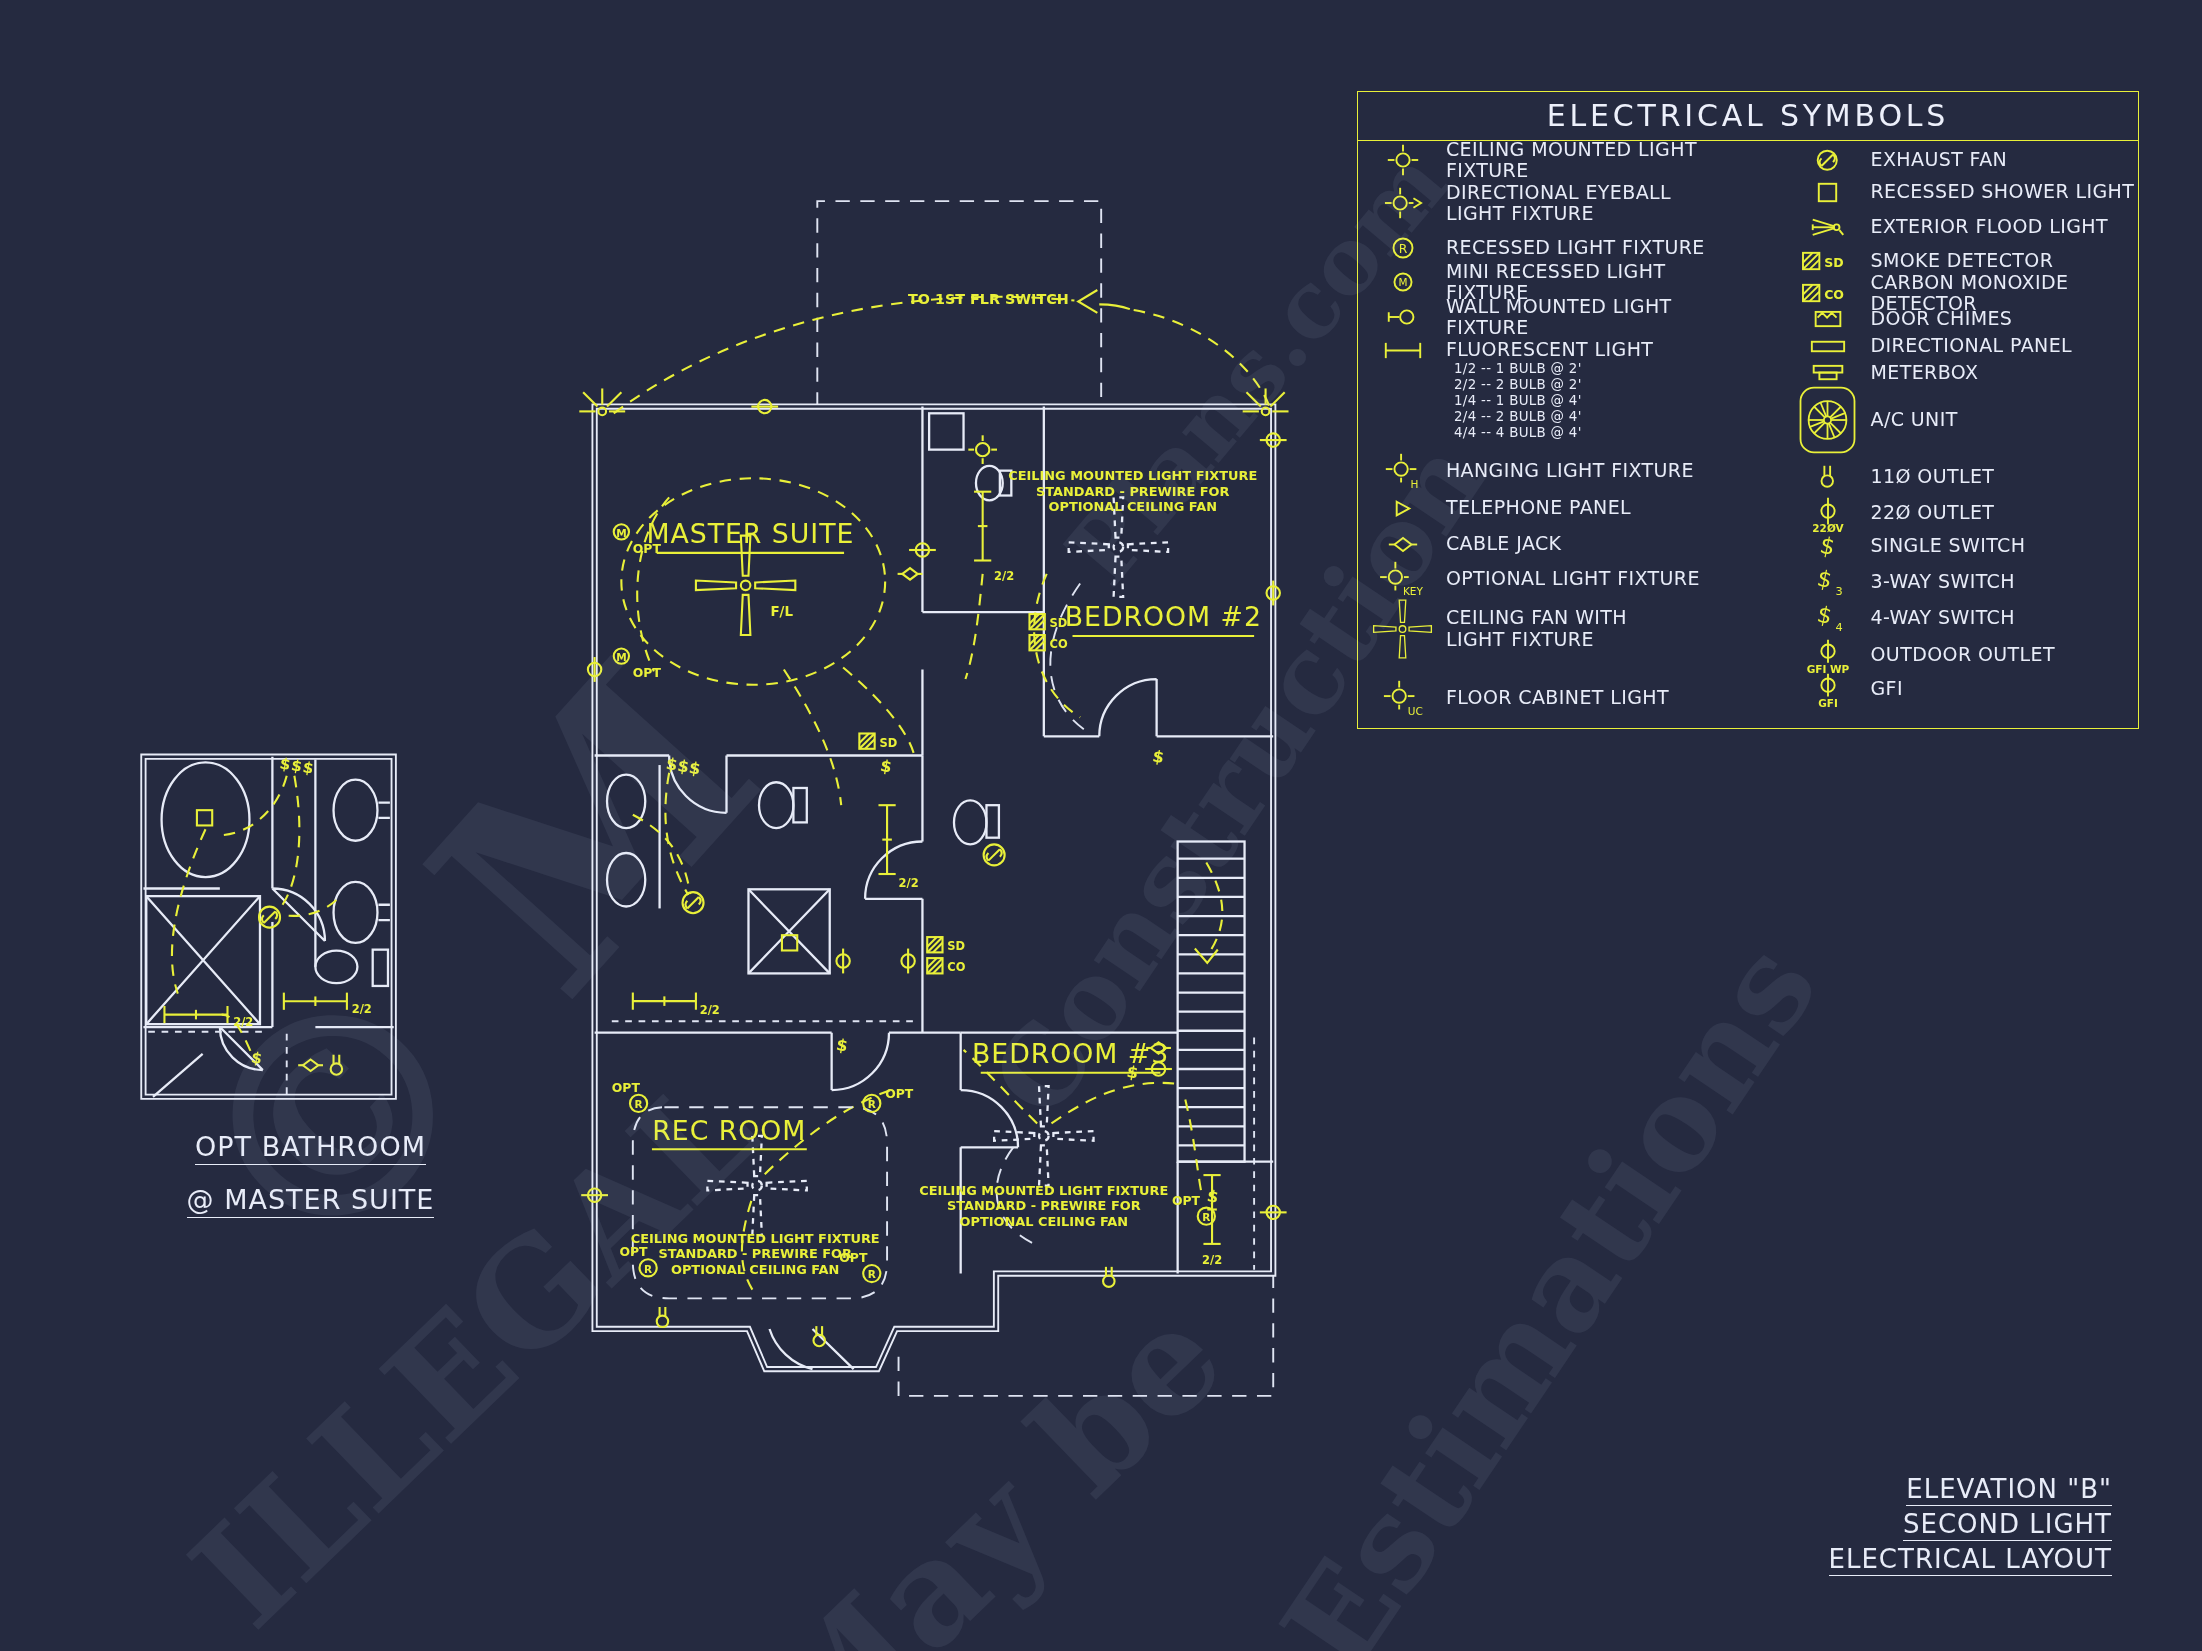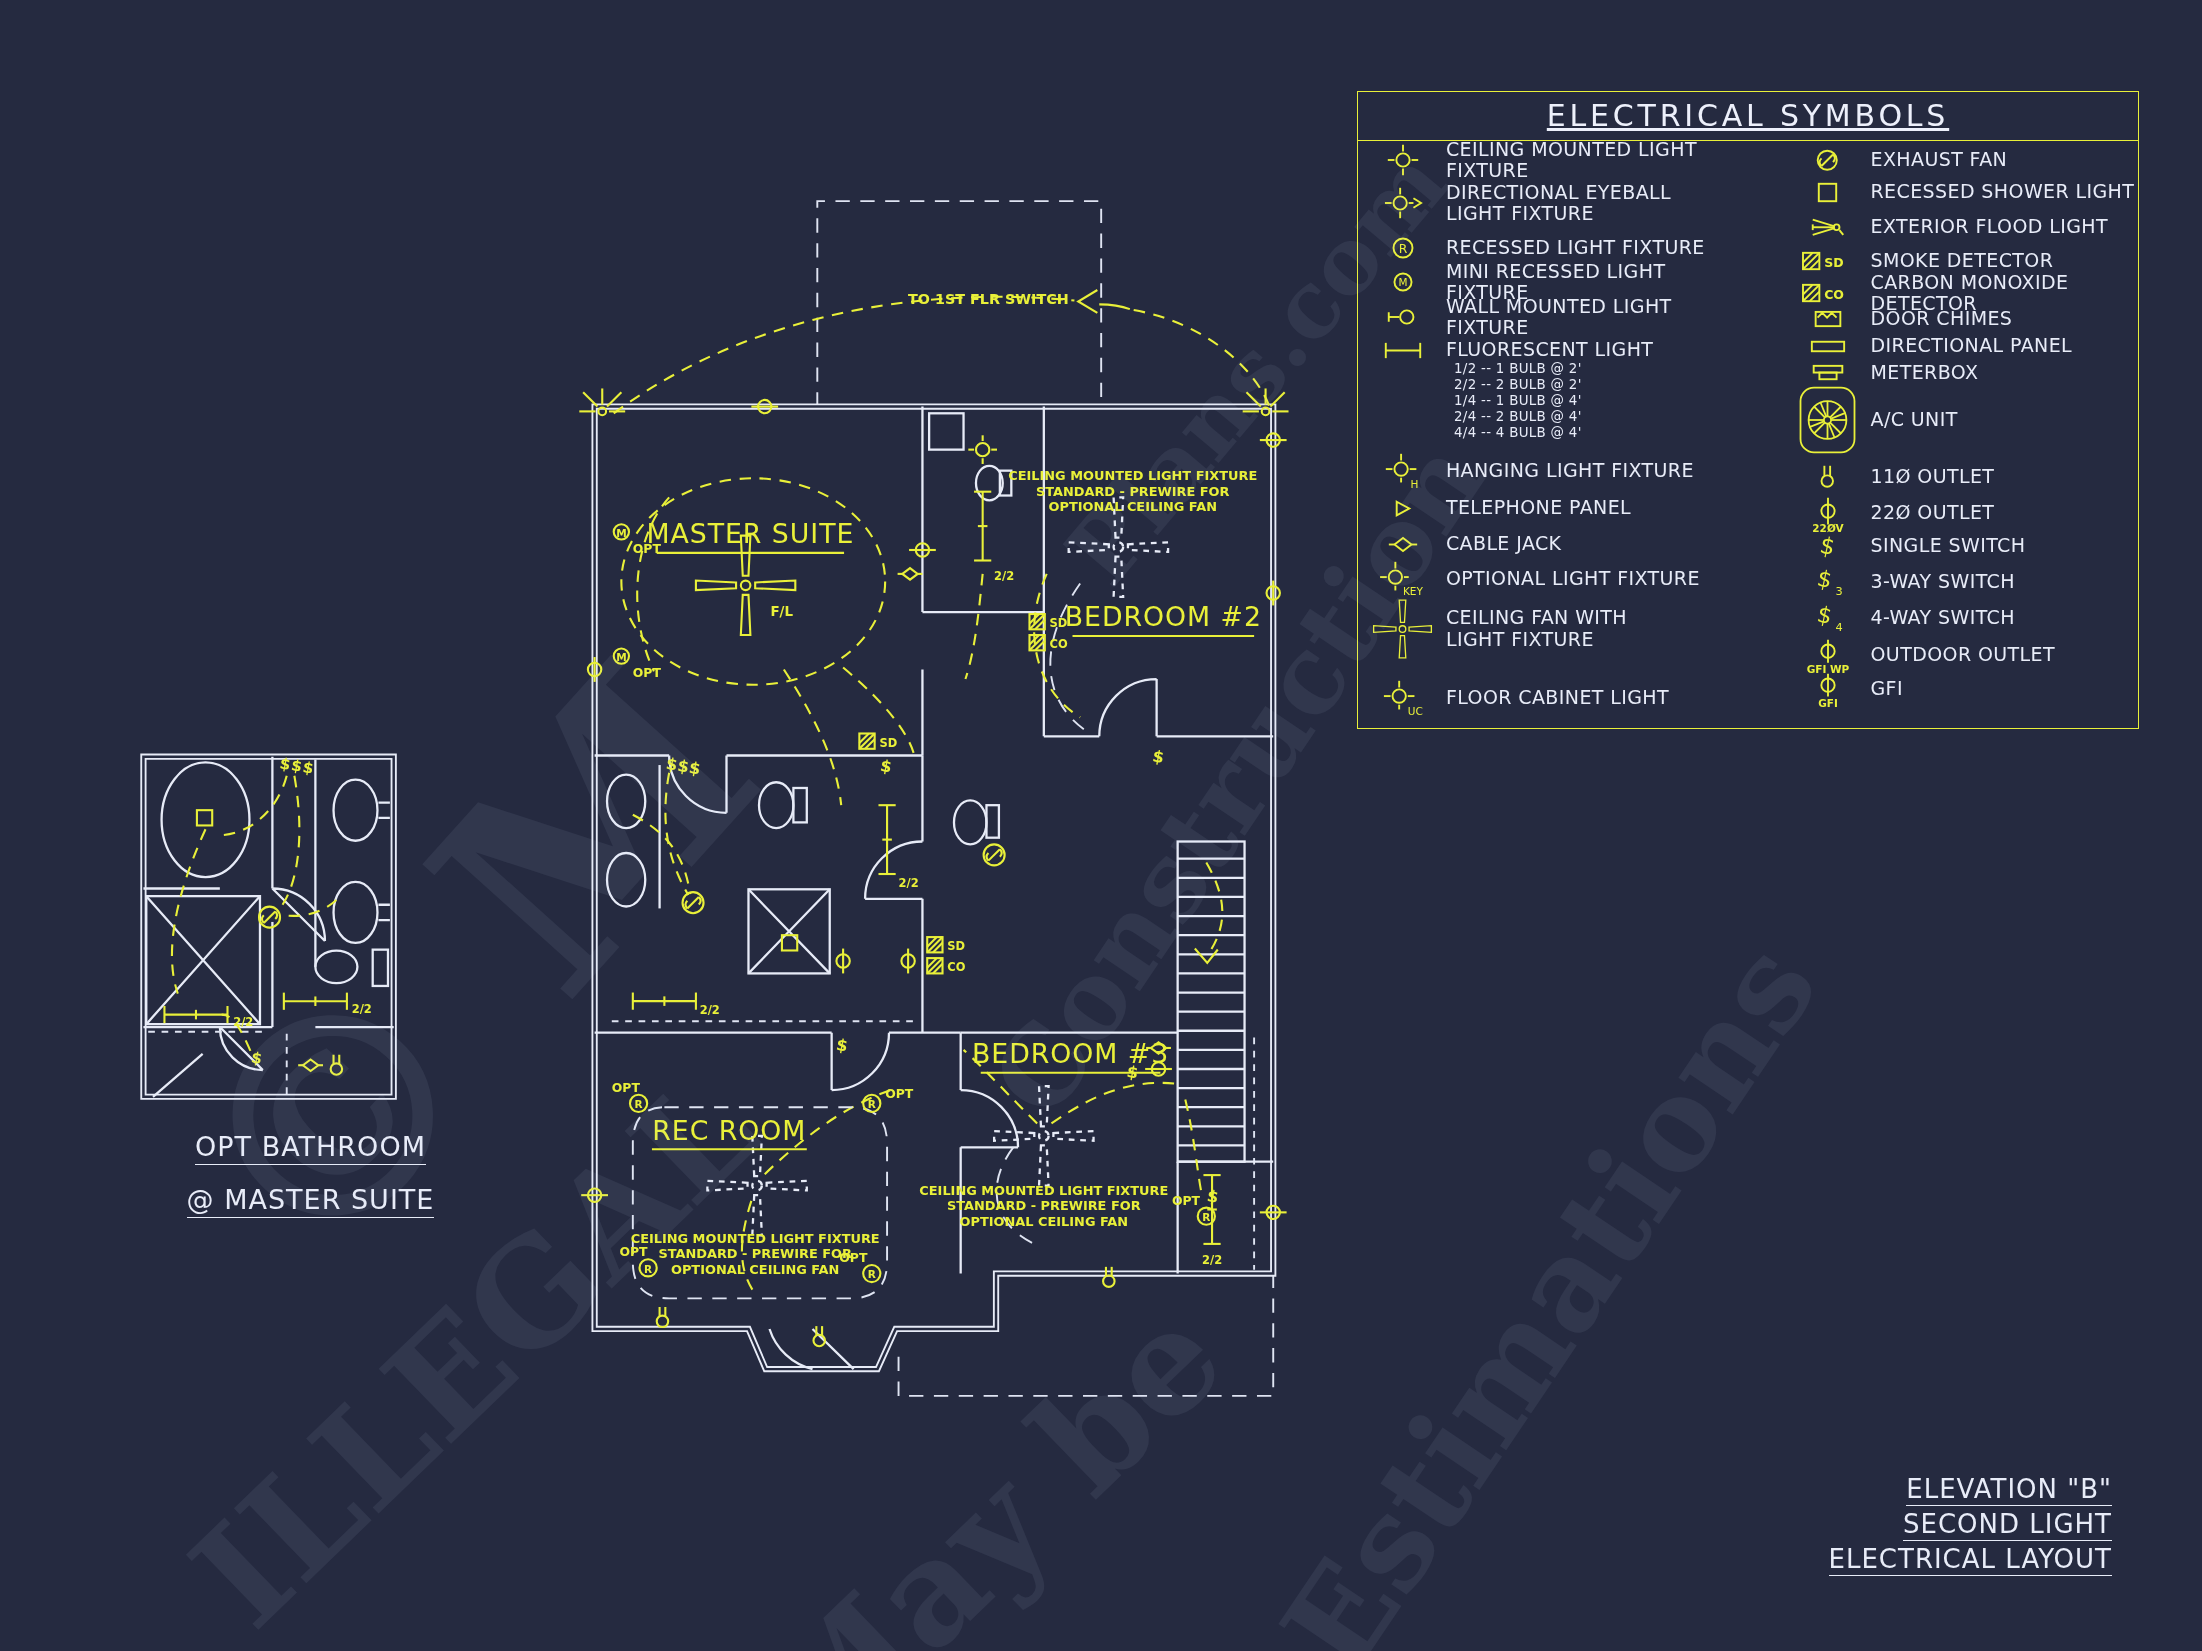--- a/index.html
+++ b/index.html
@@ -15,21 +15,21 @@
     white-space:nowrap;pointer-events:none;z-index:9;
     transform-origin:left bottom;
   }
   
   #legend{
     position:absolute;left:1357px;top:91px;width:782px;height:638px;
     border:1.9px solid #e9f039;box-sizing:border-box;z-index:3;
   }
   .legend-title{
     height:48px;line-height:48px;text-align:center;color:#edf0fb;
-    font-size:30px;letter-spacing:3.8px;border-bottom:1.9px solid #e9f039;text-decoration:underline;
+    font-size:30px;letter-spacing:3.8px;border-bottom:1.9px solid #e9f039;
   }
   .lrow{position:absolute;display:flex;align-items:center;height:38px;left:13.4px;width:382px}
   .rrow{position:absolute;display:flex;align-items:center;height:38px;left:438px;width:340px}
   .sym{width:63px;min-width:63px;display:flex;justify-content:center;align-items:center;margin-right:11.5px}
   .lbl{color:#e8ecf8;font-size:19px;letter-spacing:0.4px;white-space:pre-line;line-height:1.12}
   .sublines{position:absolute;left:96px;top:269px;color:#e8ecf8;font-size:13.4px;line-height:16px;letter-spacing:0.3px}
   svg .yk{stroke:#e9f039;fill:none;stroke-width:2}
   svg text{font-family:"DejaVu Sans",sans-serif}
   .ytx{fill:#e9f039}
   

